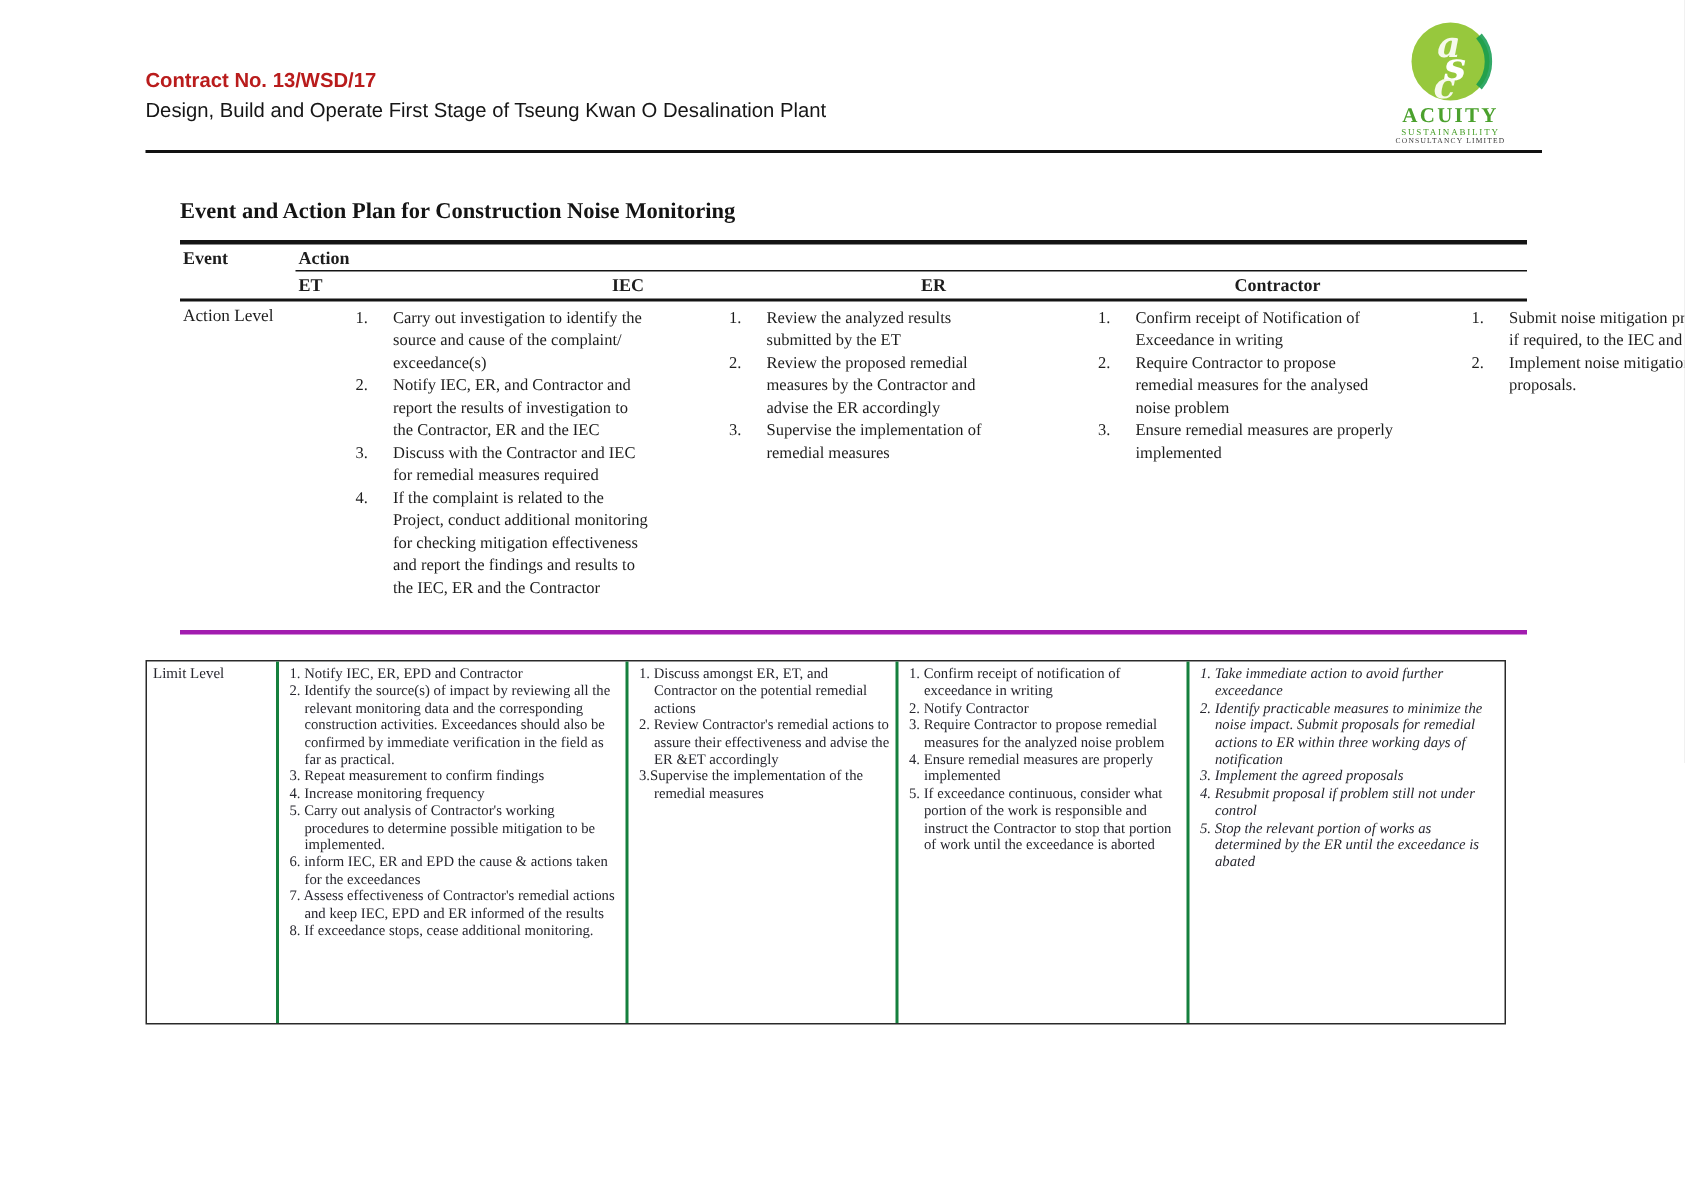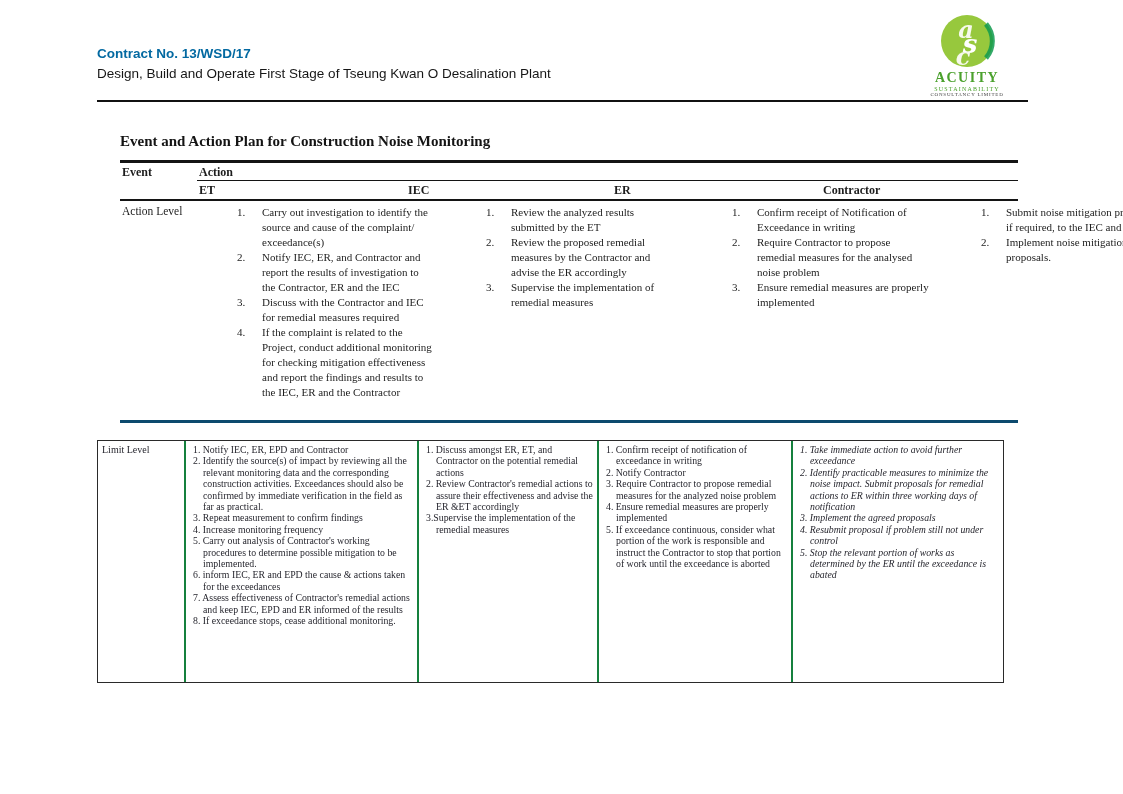--- a/index.html
+++ b/index.html
@@ -4,37 +4,37 @@
 <style>
   * { margin:0; padding:0; box-sizing:border-box; }
   html,body { background:#e8e8e8; }
   .page {
     position:relative; width:1123px; height:794px; background:#ffffff;
     font-family:"Liberation Serif", serif; color:#1d1d1d; overflow:hidden;
   }
 
   
   .doc-header { position:absolute; left:97px; top:46px; font-family:"Liberation Sans", sans-serif; }
-  .doc-header .line1 { font-size:13.5px; font-weight:bold; color:#0369a1; }
+  .doc-header .line1 { font-size:13.5px; font-weight:bold; color:#b91c1c; }
   .doc-header .line2 { font-size:13.5px; margin-top:5px; color:#161616; }
   .header-rule { position:absolute; left:97px; top:100px; width:931px; height:2px; background:#111; }
 
   
   .logo { position:absolute; left:928px; top:13px; width:78px; text-align:center; }
   .logo svg { display:block; margin:0 auto; }
   .logo-name { font-family:"Liberation Serif", serif; font-weight:bold; font-size:14px; letter-spacing:1.5px; color:#4ba12d; margin-top:1px; }
   .logo-tag { font-size:6px; letter-spacing:1.2px; color:#4ba12d; font-family:"Liberation Serif", serif; }
   .logo-subtag { font-size:5px; letter-spacing:0.8px; color:#3c3c3c; font-family:"Liberation Serif", serif; }
 
   
   .section-title { position:absolute; left:120px; top:133px; font-size:15px; font-weight:bold; color:#141414; }
 
   
   .t1 { position:absolute; left:120px; top:160px; width:898px;
-        border-top:3px solid #141414; border-bottom:3px solid #0c4a6e; }
+        border-top:3px solid #141414; border-bottom:3px solid #a21caf; }
   .t1-head1 { display:grid; grid-template-columns:77px 1fr; }
   .t1-head1 .hcell { font-size:12px; font-weight:bold; padding:2px 0 1px 2px; height:18px; }
   .t1-head1 .action-span { border-bottom:1.5px solid #141414; }
   .t1-head2 { display:grid; grid-template-columns:77px 209px 206px 209px 197px; border-bottom:2px solid #141414; }
   .t1-head2 .hcell { font-size:12px; font-weight:bold; padding:2px 0 1px 2px; height:18px; }
   .t1-body { display:grid; grid-template-columns:77px 209px 206px 209px 197px; min-height:219px;gap:40px; }
   .t1-rowlabel { font-size:11.5px; padding:4px 0 0 2px; }
   .t1-col { padding-top:4px; font-size:11px; line-height:15px; }
   .t1-item { display:flex; }
   .t1-num { width:25px; flex:none; }

